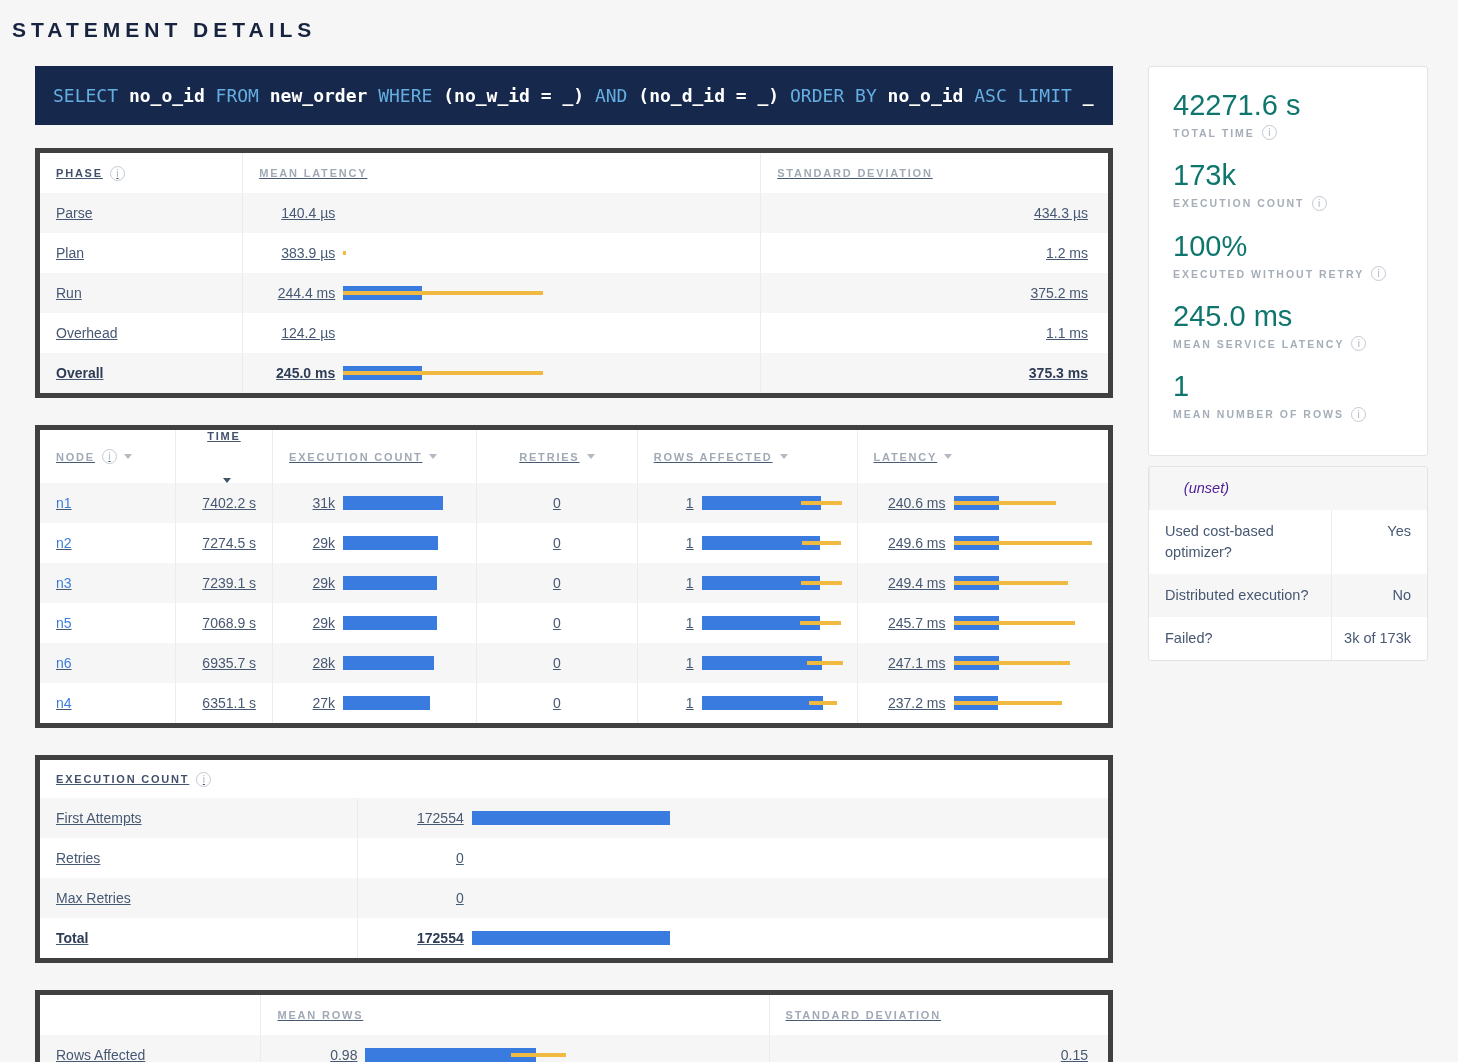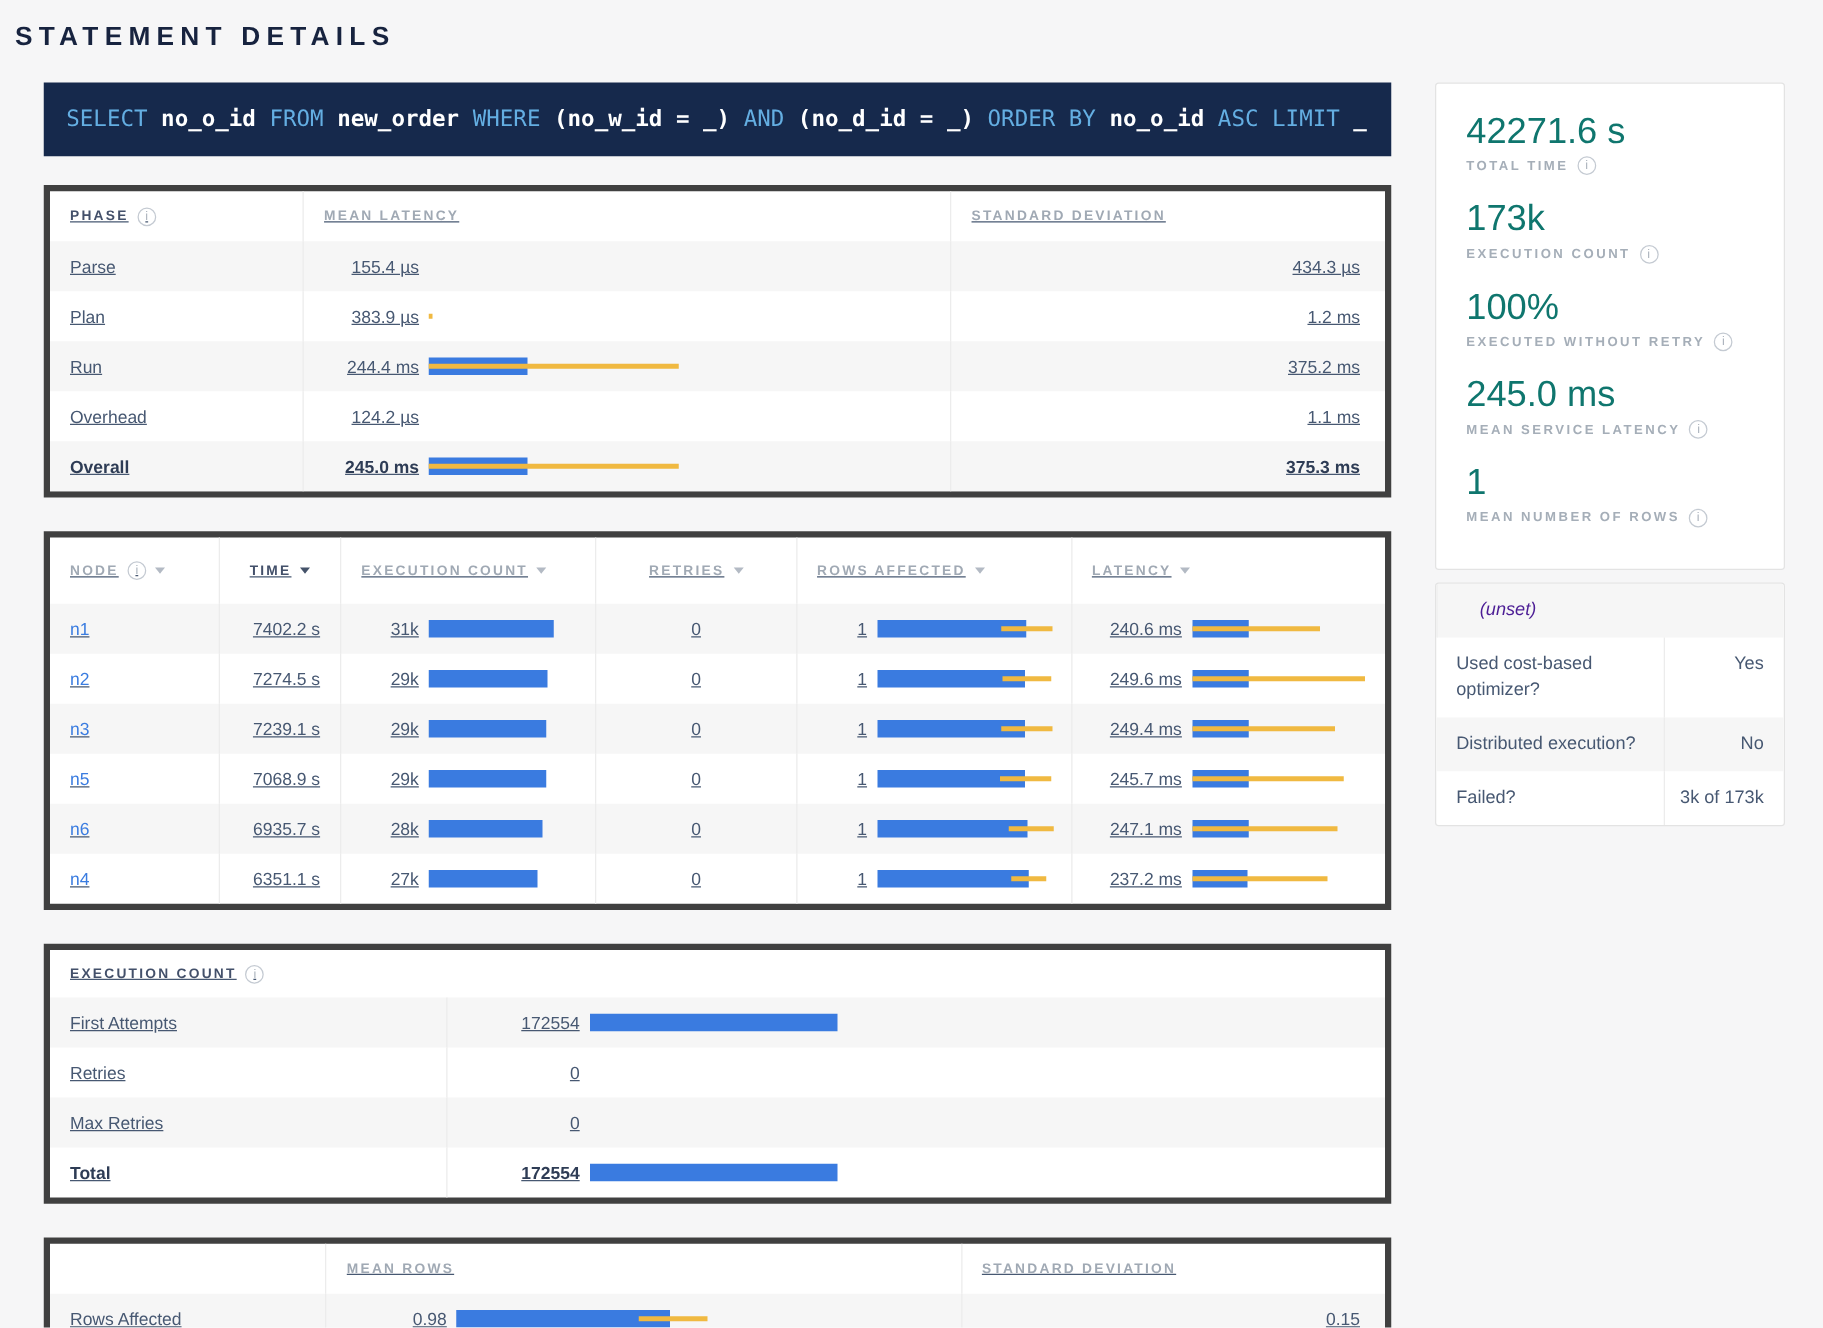--- a/index.html
+++ b/index.html
@@ -99,21 +99,21 @@
               <span>MEAN LATENCY</span>
             </div>
           <div class="cell pt-c3 hdr" style="justify-content:flex-start;">
               <span>STANDARD DEVIATION</span>
             </div>
         </div>
         <div class="tbody">
           <div class="trow">
             <div class="cell pt-c1">Parse</div>
             <div class="cell pt-c2 numcell">
-                <span class="num">155.4 µs</span>
+                <span class="num">140.4 µs</span>
                 <span class="barbox">
                   <span class="bar-yellow" style="width: 0px;"></span>
                   <span class="bar-blue" style="width: 0px;"></span>
                   <span class="bar-yellow" style="width: 0px;"></span>
                 </span>
               </div>
             <div class="cell pt-c3">434.3 µs</div>
           </div>
           <div class="trow">
             <div class="cell pt-c1">Plan</div>
@@ -162,21 +162,21 @@
         </div>
       </div>
 
       <div class="tbl">
         <div class="trow hrow nt-hrow">
           <div class="cell nt-c1 hdr">
               <span>NODE</span>
               <span class="info"></span>
               <span class="caret"></span>
             </div>
-          <div class="cell nt-c2 hdr hdr-dark" style="justify-content:center;">
+          <div class="cell nt-c2 hdr hdr-dark" style="justify-content:space-between;flex-direction:column;">
               <span>TIME</span>
               <span class="caret dark"></span>
             </div>
           <div class="cell nt-c3 hdr">
               <span>EXECUTION COUNT</span>
               <span class="caret"></span>
             </div>
           <div class="cell nt-c4 hdr">
               <span>RETRIES</span>
               <span class="caret"></span>

